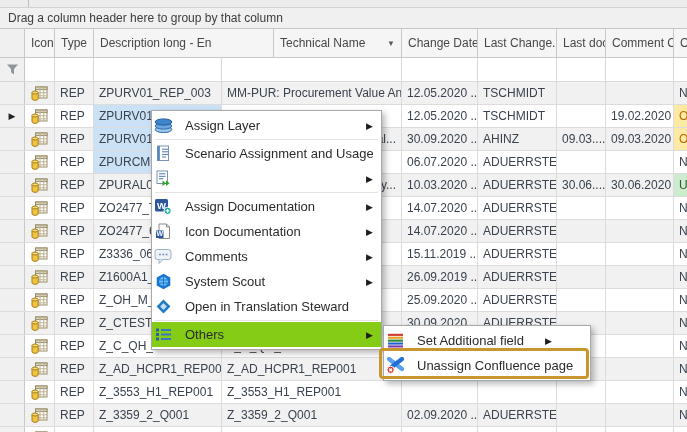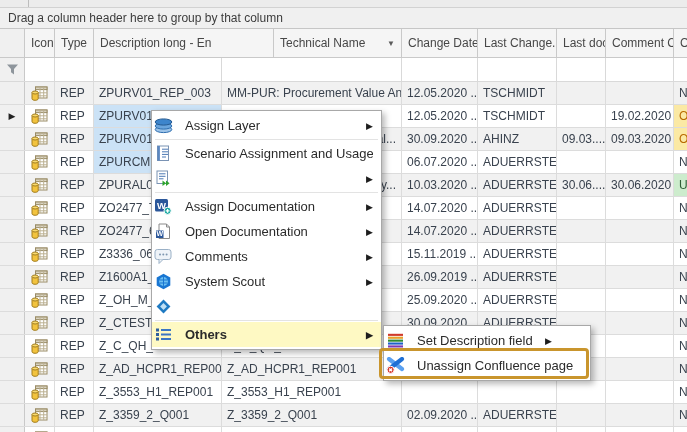--- a/index.html
+++ b/index.html
@@ -36,21 +36,21 @@
   .focus-arrow{font-size:9px;color:#222;line-height:1;}
 
   .ic{display:inline-flex;}
   .ic svg{display:block;}
 
   
   .menu{position:absolute;background:#fff;border:1px solid #a8a8a8;box-shadow:3px 3px 6px rgba(0,0,0,.28);padding:2px 0;z-index:10;}
   .main-menu{left:151px;top:110px;width:229px;}
   .sub-menu{left:383px;top:325px;width:206px;}
   .menu-item{display:flex;align-items:center;height:25px;padding:0 8px 0 0;font-size:13px;color:#2b2b2b;}
-  .menu-item.highlighted{background:#fef9c3;font-weight:bold;}
+  .menu-item.highlighted{background:#84cc16;}
   .mi-icon{width:22px;display:flex;justify-content:center;flex:none;}
   .mi-label{margin-left:11px;white-space:nowrap;overflow:hidden;}
   .mi-arrow{margin-left:auto;font-size:9px;color:#1d1d1d;padding-left:8px;}
   .sub-menu .mi-arrow{margin-right:30px;}
   .menu-sep{height:1px;background:#e3e3e3;margin:1px 3px;}
 
   
   .annotation-box{position:absolute;left:379px;top:348px;width:210px;height:31px;border:3px solid #C9952D;border-radius:4px;box-sizing:border-box;z-index:20;pointer-events:none;}
 </style>
 </head>
@@ -531,21 +531,21 @@
         <span class="mi-icon">
           <span class="ic">
             <svg width="16" height="17" viewBox="0 0 16 17">
               <path d="M4 1h7.5l3 3v11.5H4z" fill="#fff" stroke="#8a8a8a"></path>
               <path d="M11.5 1v3h3" fill="none" stroke="#8a8a8a"></path>
               <rect x="1" y="7.5" width="7.5" height="7.5" fill="#2b579a"></rect>
               <text x="4.8" y="13.4" font-size="7" font-weight="bold" fill="#fff" text-anchor="middle" font-family="Liberation Sans">W</text>
             </svg>
           </span>
         </span>
-        <span class="mi-label">Open Documentation</span>
+        <span class="mi-label">Icon Documentation</span>
         <span class="mi-arrow">▶</span>
       </div>
       <div class="menu-item">
         <span class="mi-icon">
           <span class="ic">
             <svg width="19" height="17" viewBox="0 0 19 17">
               <rect x="1" y="1.5" width="16" height="10" rx="2.4" fill="#eef3f8" stroke="#9ab0c6"></rect>
               <path d="M5 11.5v4l4-4" fill="#eef3f8" stroke="#9ab0c6"></path>
               <circle cx="6" cy="6.5" r="1" fill="#7e97b0"></circle>
               <circle cx="9.3" cy="6.5" r="1" fill="#7e97b0"></circle>
@@ -571,20 +571,21 @@
       </div>
       <div class="menu-item">
         <span class="mi-icon">
           <span class="ic">
             <svg width="17" height="17" viewBox="0 0 17 17">
               <rect x="3.6" y="3.6" width="9.8" height="9.8" transform="rotate(45 8.5 8.5)" fill="#1e7ac2"></rect>
               <rect x="6.1" y="6.1" width="4.8" height="4.8" transform="rotate(45 8.5 8.5)" fill="#bfe0f5"></rect>
             </svg>
           </span>
         </span>
+        <span class="mi-label">Open in Translation Steward</span>
       </div>
       <div class="menu-sep"></div>
       <div class="menu-item highlighted">
         <span class="mi-icon">
           <span class="ic">
             <svg width="17" height="15" viewBox="0 0 17 15">
               <rect x="1" y="1.5" width="3" height="3" fill="#2e5f9e"></rect>
               <rect x="6" y="2" width="10" height="2" fill="#3a76c4"></rect>
               <rect x="1" y="6" width="3" height="3" fill="#2e5f9e"></rect>
               <rect x="6" y="6.5" width="10" height="2" fill="#3a76c4"></rect>
@@ -603,21 +604,21 @@
           <span class="ic">
             <svg width="17" height="15" viewBox="0 0 17 15">
               <rect x="1" y="0.8" width="15" height="2.1" fill="#d03a2b"></rect>
               <rect x="1" y="3.7" width="15" height="2.1" fill="#e8a02a"></rect>
               <rect x="1" y="6.6" width="15" height="2.1" fill="#2e8b32"></rect>
               <rect x="1" y="9.5" width="15" height="2.1" fill="#1e62c9"></rect>
               <rect x="1" y="12.4" width="15" height="2.1" fill="#7b3bb3"></rect>
             </svg>
           </span>
         </span>
-        <span class="mi-label">Set Description field</span>
+        <span class="mi-label">Set Additional field</span>
         <span class="mi-arrow">▶</span>
       </div>
       <div class="menu-item">
         <span class="mi-icon">
           <span class="ic">
             <svg width="19" height="17" viewBox="0 0 19 17">
               <path d="M3 2l13 10" stroke="#5aa0f0" stroke-width="4.2" stroke-linecap="round"></path>
               <path d="M16 2L3 12" stroke="#1f6fd4" stroke-width="4.2" stroke-linecap="round"></path>
               <circle cx="4.6" cy="12.8" r="3.6" fill="#d63226" stroke="#fff"></circle>
               <path d="M3.2 11.4l2.8 2.8M6 11.4l-2.8 2.8" stroke="#fff" stroke-width="1.4"></path>

